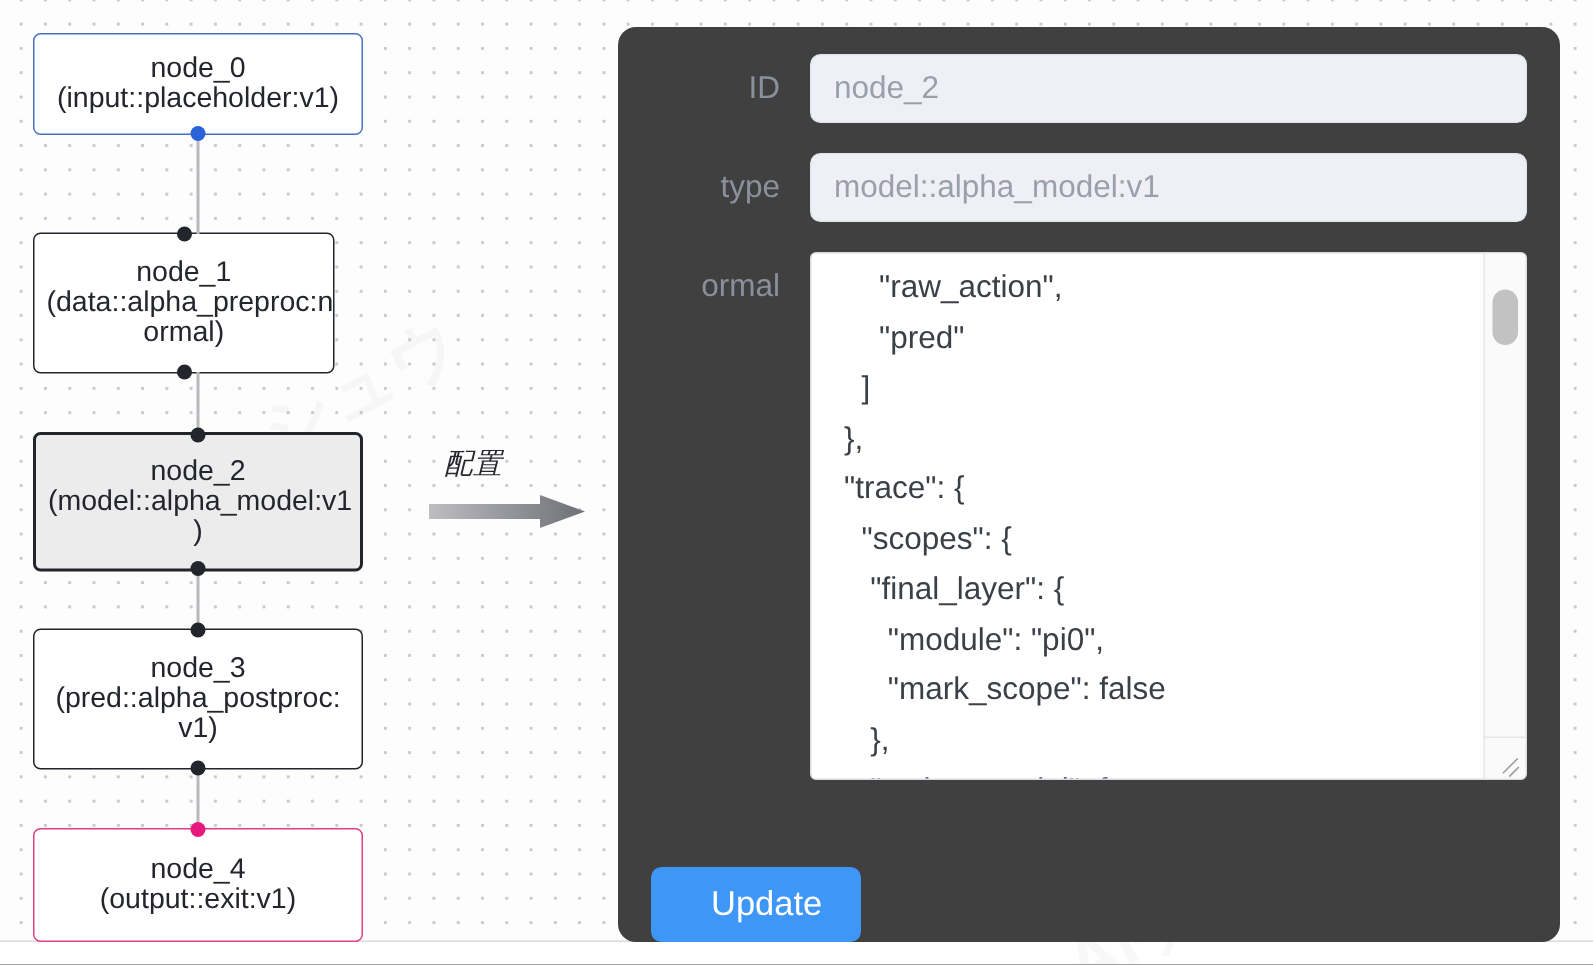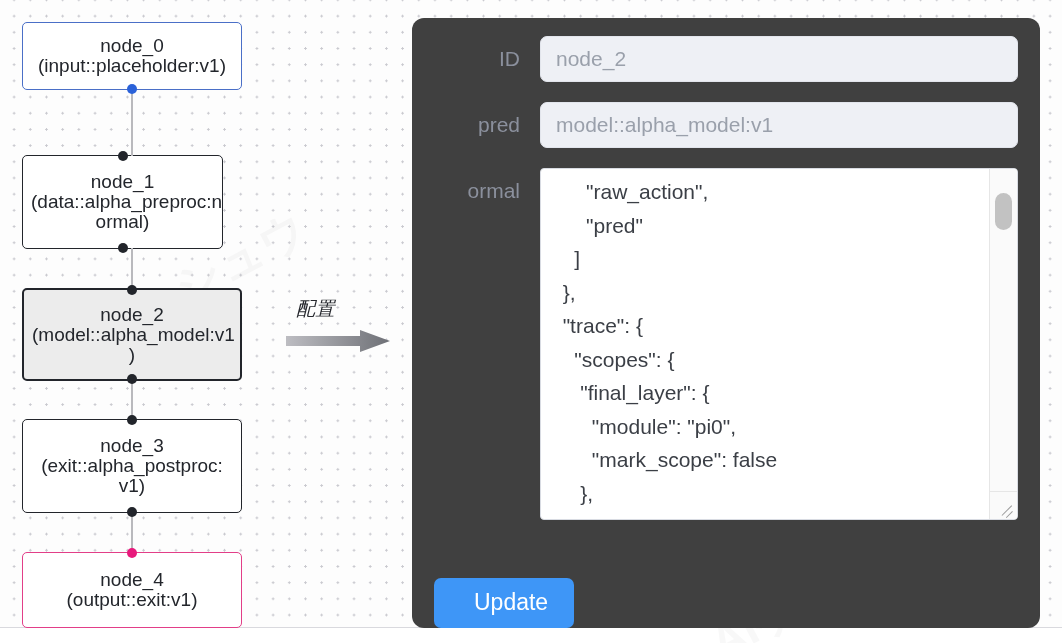--- a/index.html
+++ b/index.html
@@ -167,21 +167,21 @@
   <div class="node sel" style="left:22px;top:288px;width:220px;height:93px;">
     <span class="nlabel">node_2
 (model::alpha_model:v1
 )</span>
     <span class="handle top"></span>
     <span class="handle bot"></span>
   </div>
 
   <div class="node" style="left:22px;top:419px;width:220px;height:94px;">
     <span class="nlabel">node_3
-(exit::alpha_postproc:
+(pred::alpha_postproc:
 v1)</span>
     <span class="handle top"></span>
     <span class="handle bot"></span>
   </div>
 
   <div class="node out" style="left:22px;top:552px;width:220px;height:76px;">
     <span class="nlabel">node_4
 (output::exit:v1)</span>
     <span class="handle top pink"></span>
   </div>
@@ -200,21 +200,21 @@
   </div>
 
   <div class="inspector">
 
     <div class="field-row">
       <div class="field-label">ID</div>
       <div class="txt-input" placeholder="node id">node_2</div>
     </div>
 
     <div class="field-row">
-      <div class="field-label">pred</div>
+      <div class="field-label">type</div>
       <div class="txt-input" placeholder="node type">model::alpha_model:v1</div>
     </div>
 
     <div class="field-row">
       <div class="field-label cfg">ormal</div>
       <div class="cfg-area">
         <div class="cfg-text">      "raw_action",
       "pred"
     ]
   },

